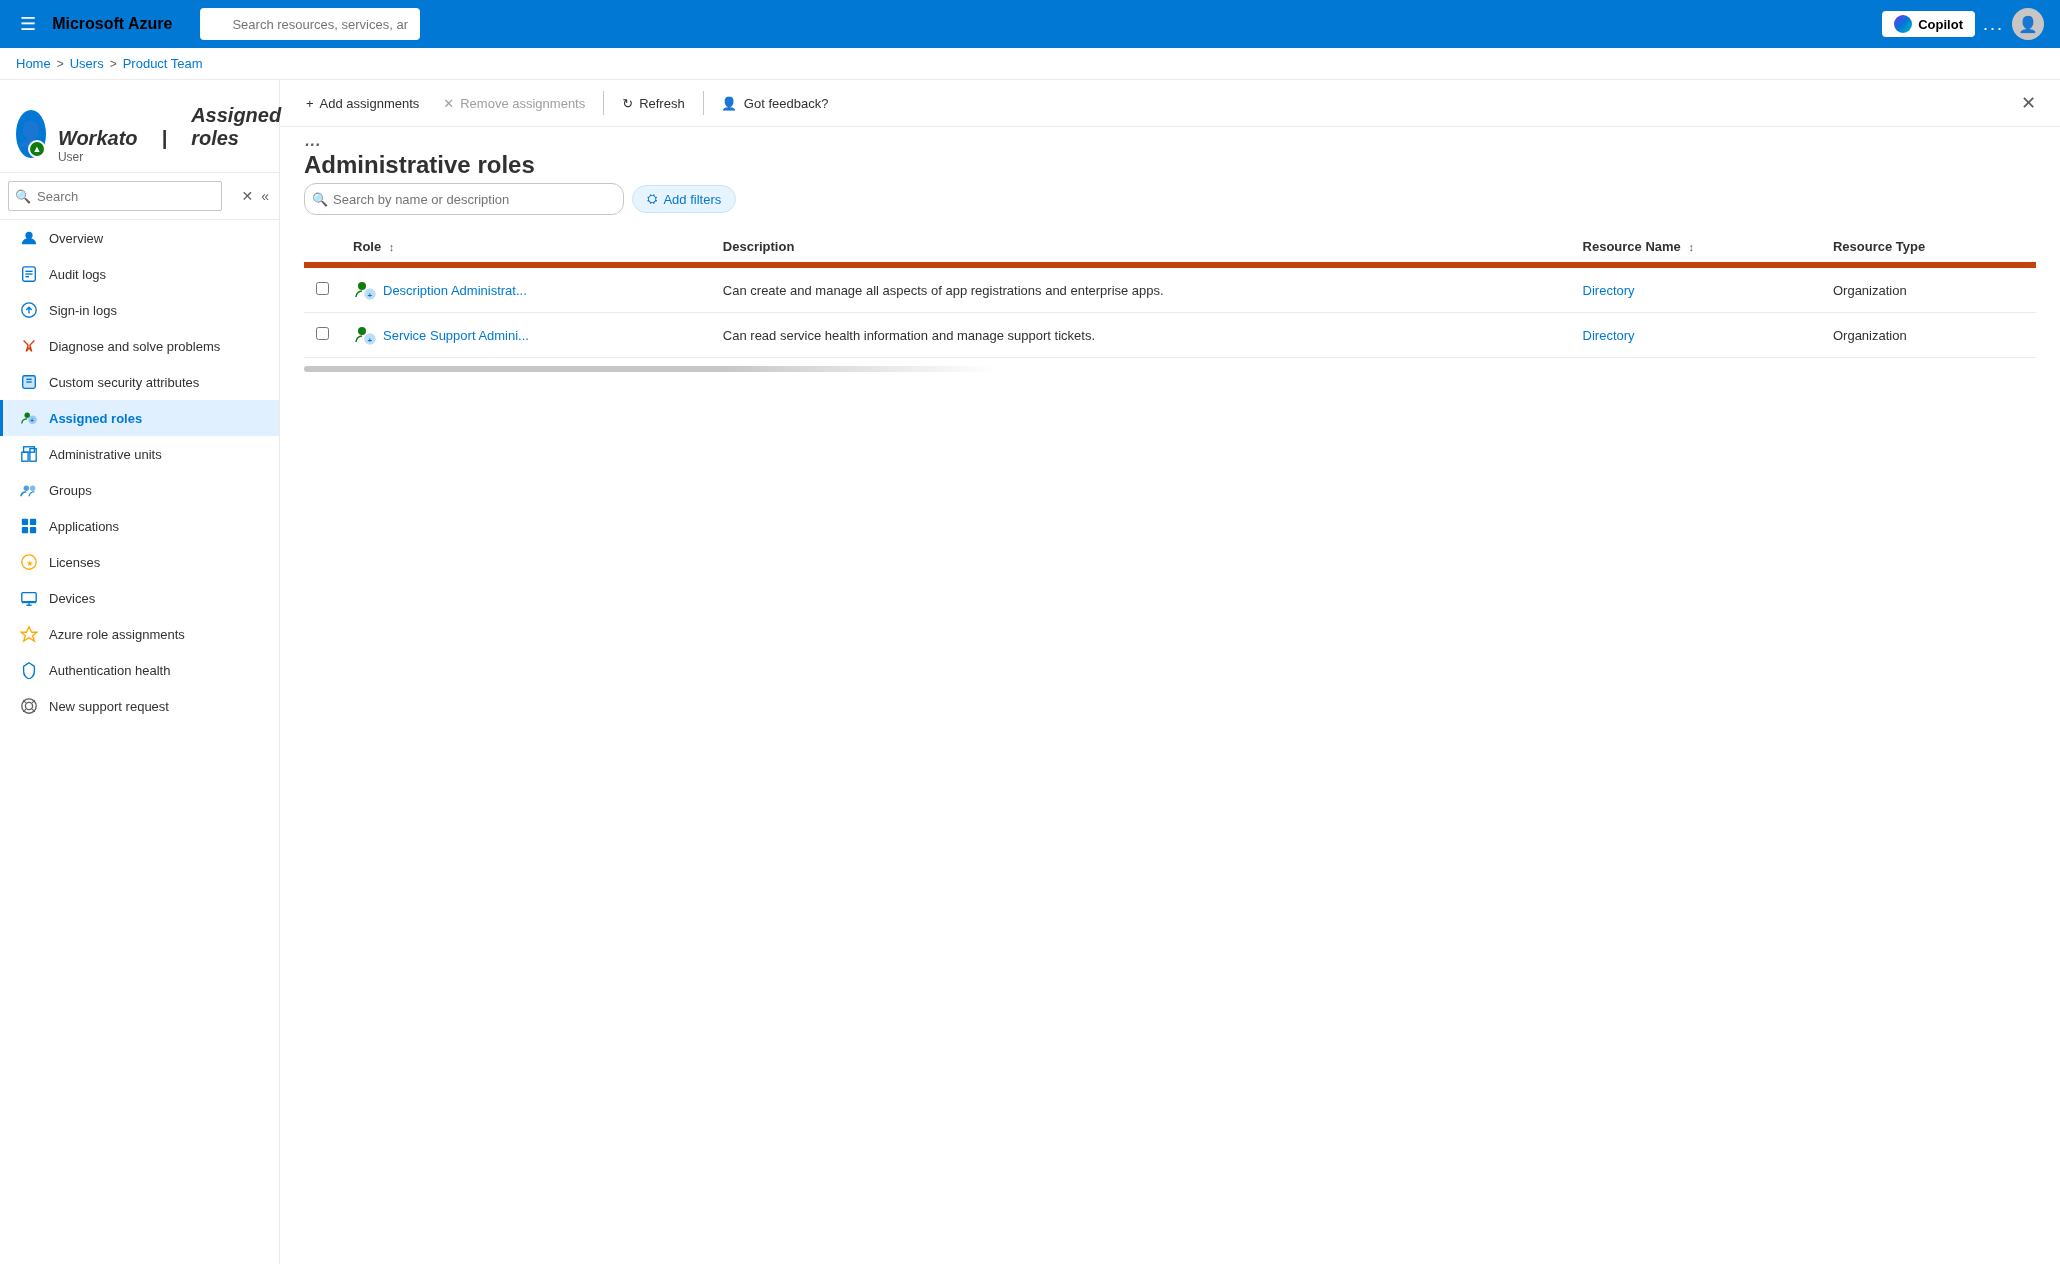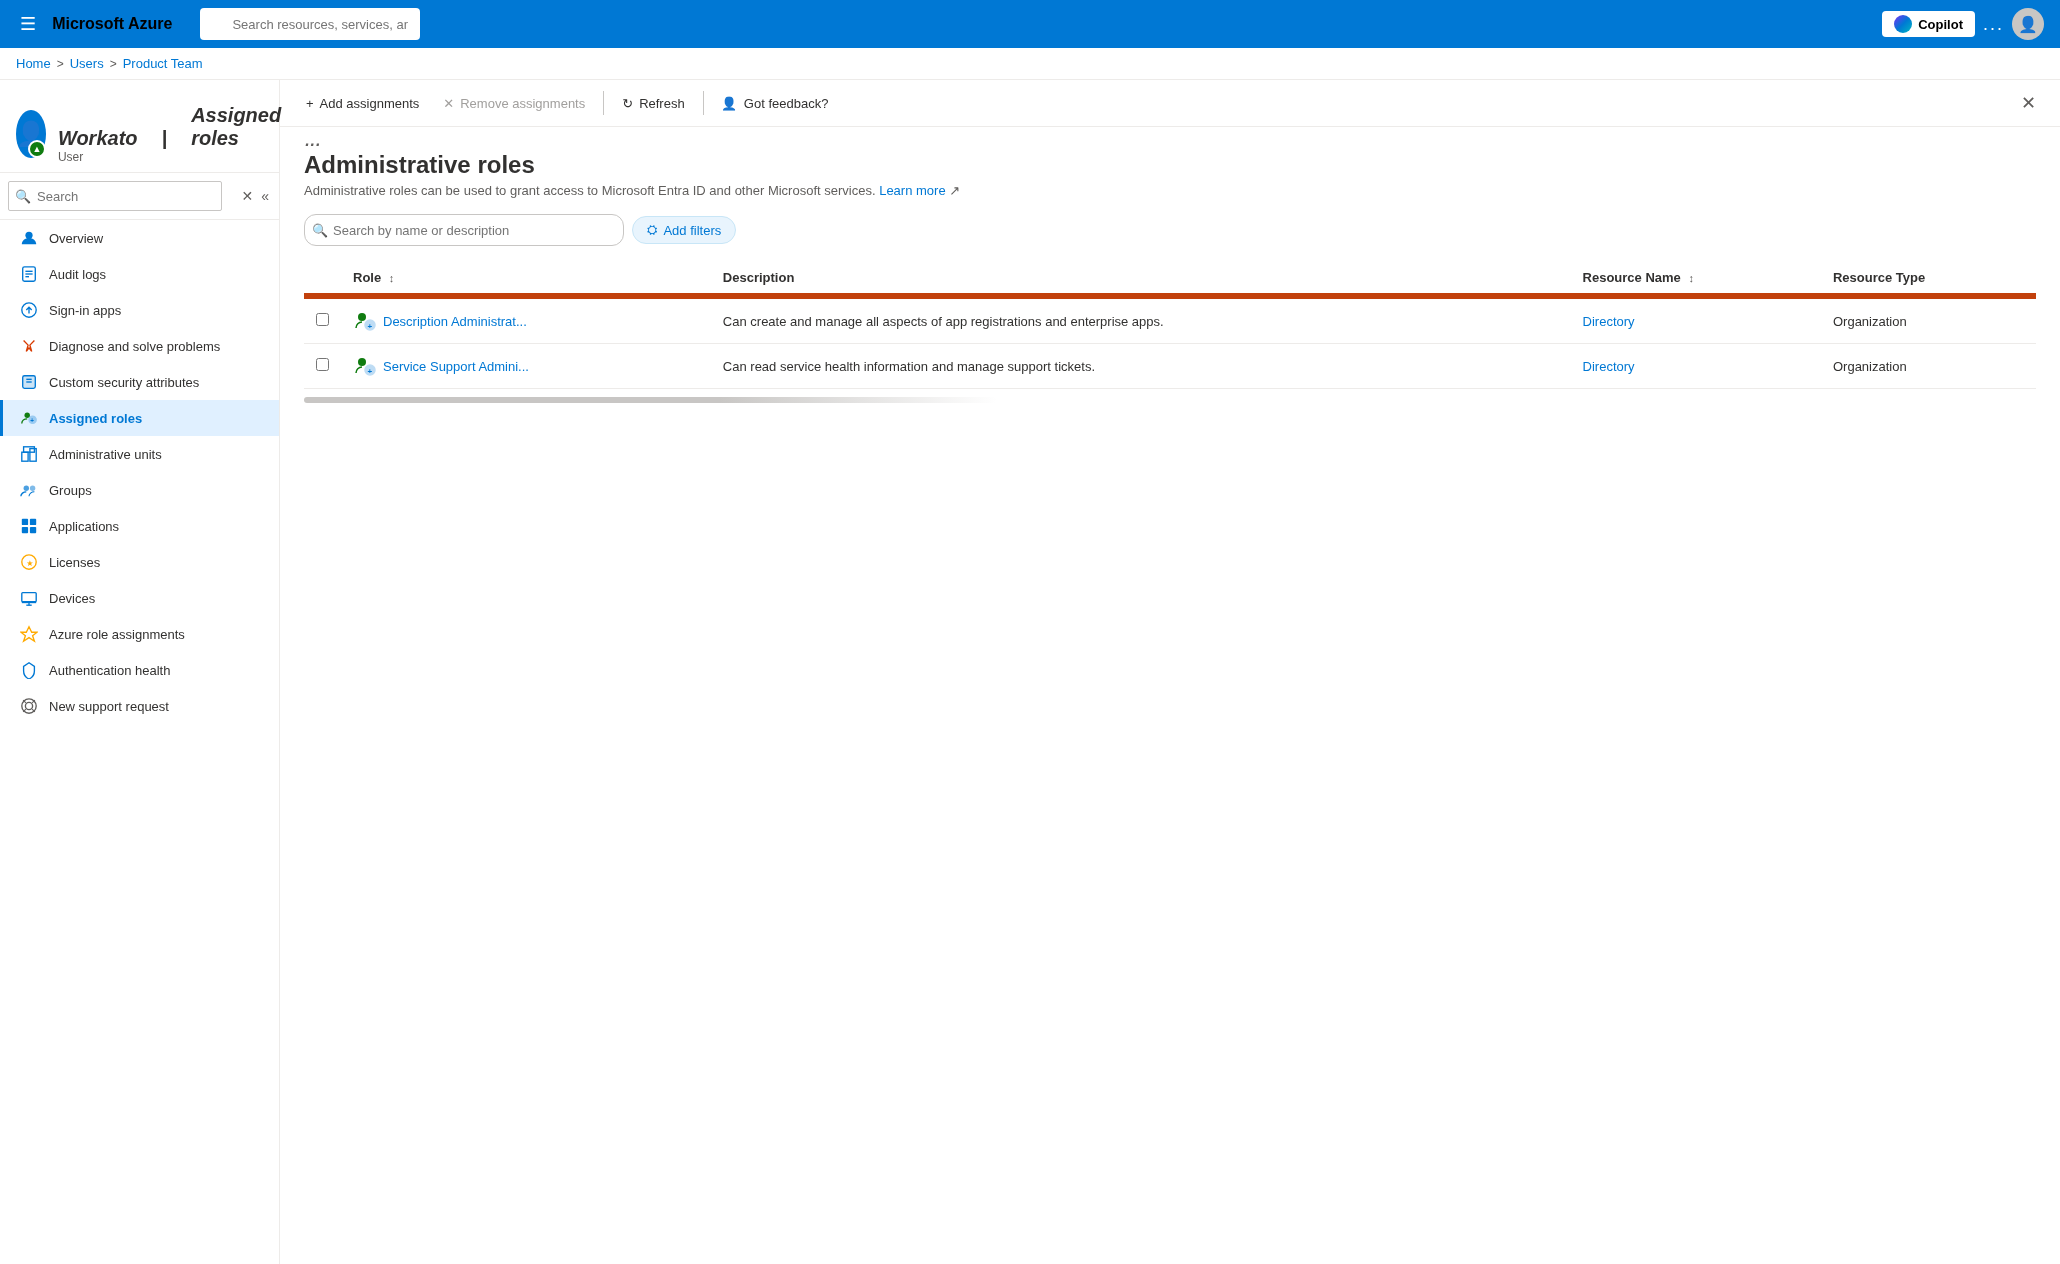--- a/index.html
+++ b/index.html
@@ -378,21 +378,21 @@
         <span>Audit logs</span>
       </div>
 
       <div class="nav-item">
         <span class="nav-icon">
           <svg class="icon-svg" viewBox="0 0 20 20">
               <circle cx="10" cy="10" r="8" fill="none" stroke="#0078d4" stroke-width="1.5"></circle>
               <path d="M7 10l3-3 3 3M10 7v7" stroke="#0078d4" stroke-width="1.5" fill="none"></path>
             </svg>
         </span>
-        <span>Sign-in apps</span>
+        <span>Sign-in logs</span>
       </div>
 
       <div class="nav-item">
         <span class="nav-icon">
           <svg class="icon-svg" viewBox="0 0 20 20">
               <path d="M4 4l5 5-2 7 3-4 3 4-2-7 5-5" stroke="#d83b01" stroke-width="1.5" fill="none"></path>
             </svg>
         </span>
         <span>Diagnose and solve problems</span>
       </div>
@@ -533,25 +533,20 @@
       <button class="toolbar-btn">
         <span>👤</span>
         <span>Got feedback?</span>
       </button>
       <button class="close-btn">✕</button>
     </div>
 
     <div class="content-body">
 
       <div class="section-title">Administrative roles</div>
-      <p class="section-desc">
-        <span>Administrative roles can be used to grant access to Microsoft Entra ID and other Microsoft services.</span>
-        <a>Learn more</a>
-        <span> ↗</span>
-      </p>
 
       <div class="filter-bar">
         <div class="filter-search-wrapper">
           <span class="fs-icon">🔍</span>
           <input class="filter-search" type="text" placeholder="Search by name or description" style="">
         </div>
         <button class="add-filter-btn">
           <span>⛭</span>
           <span>Add filters</span>
         </button>

